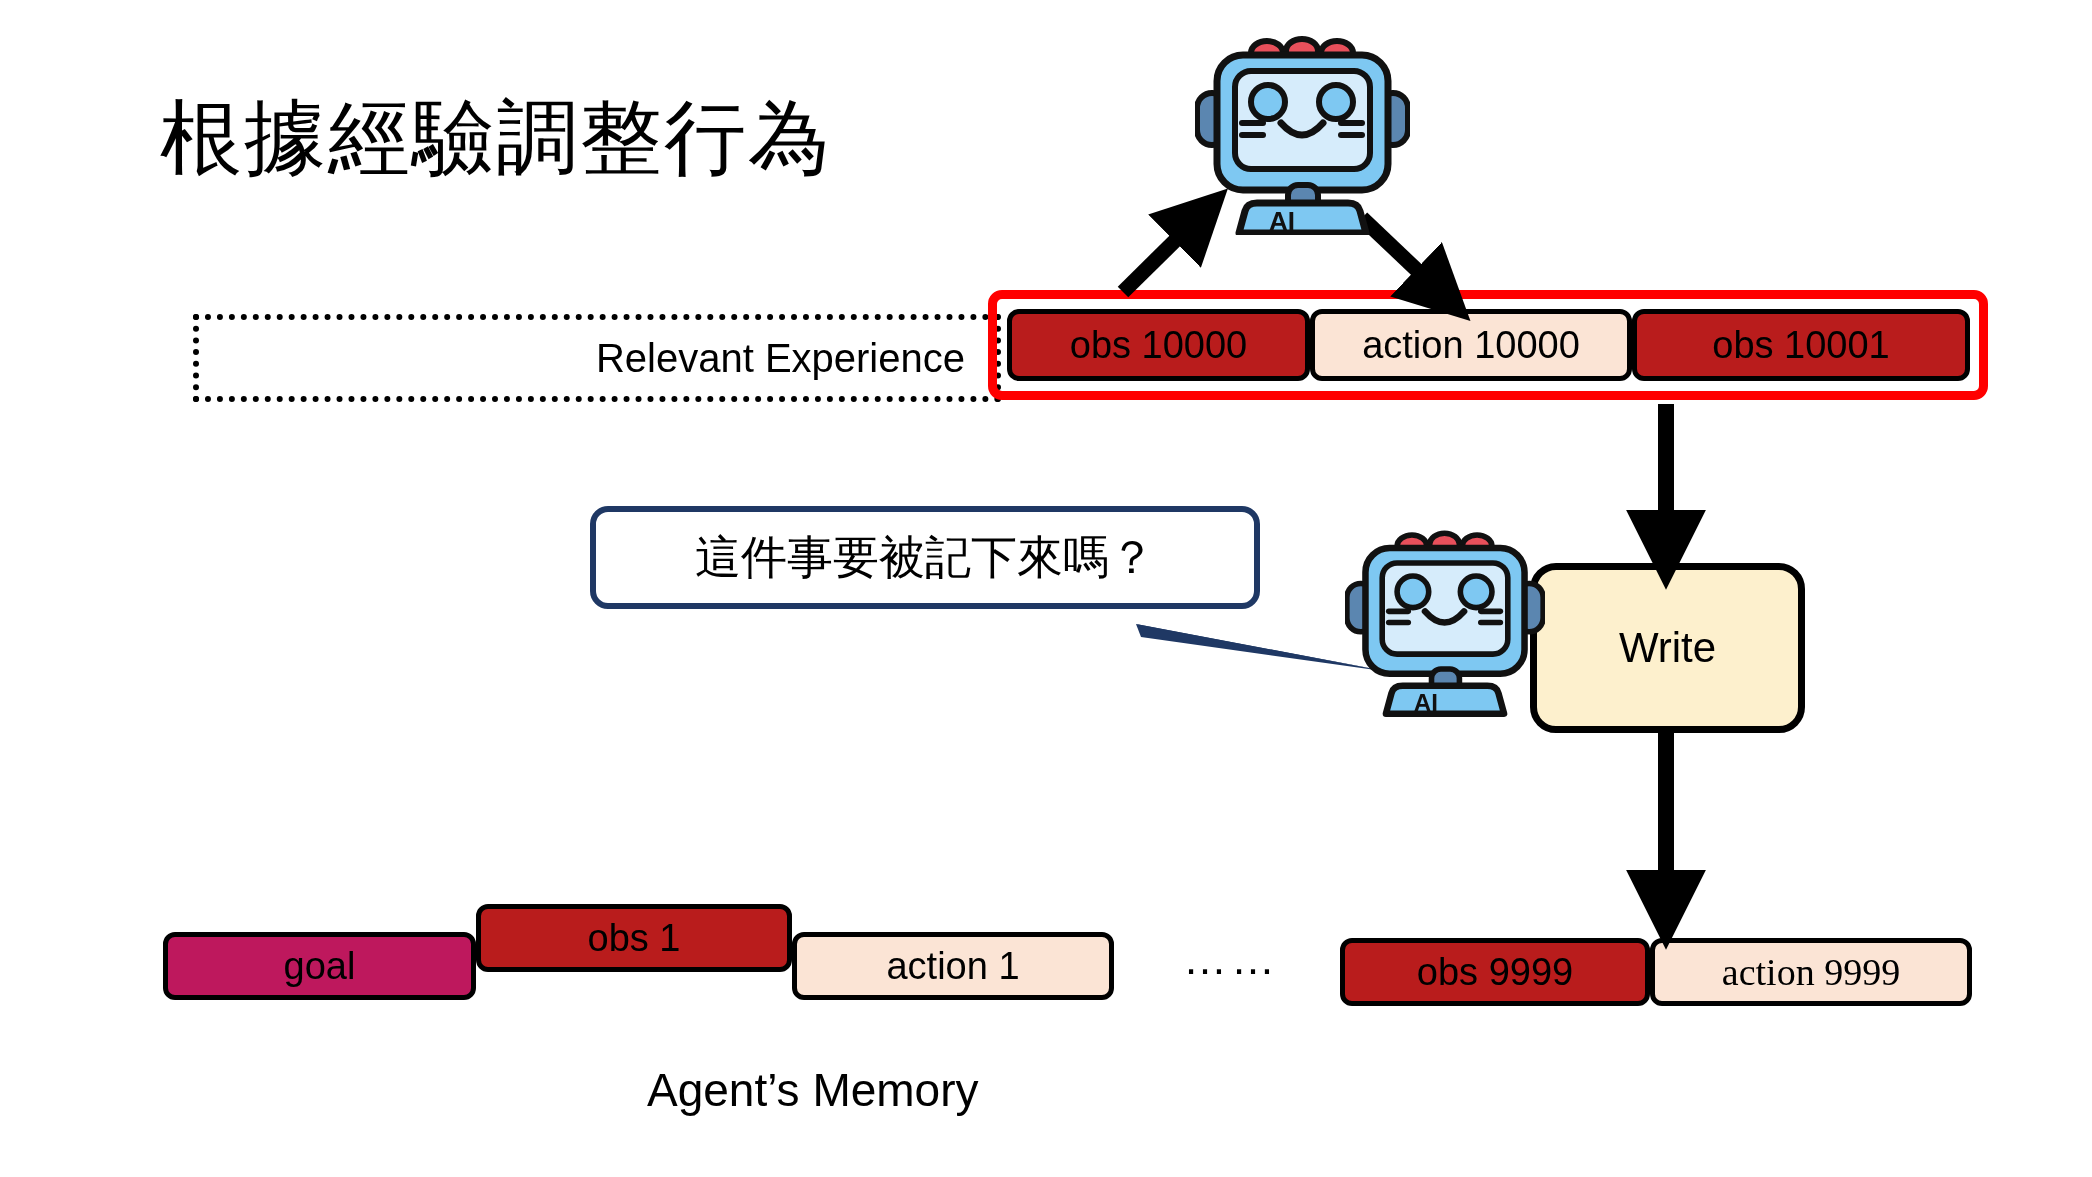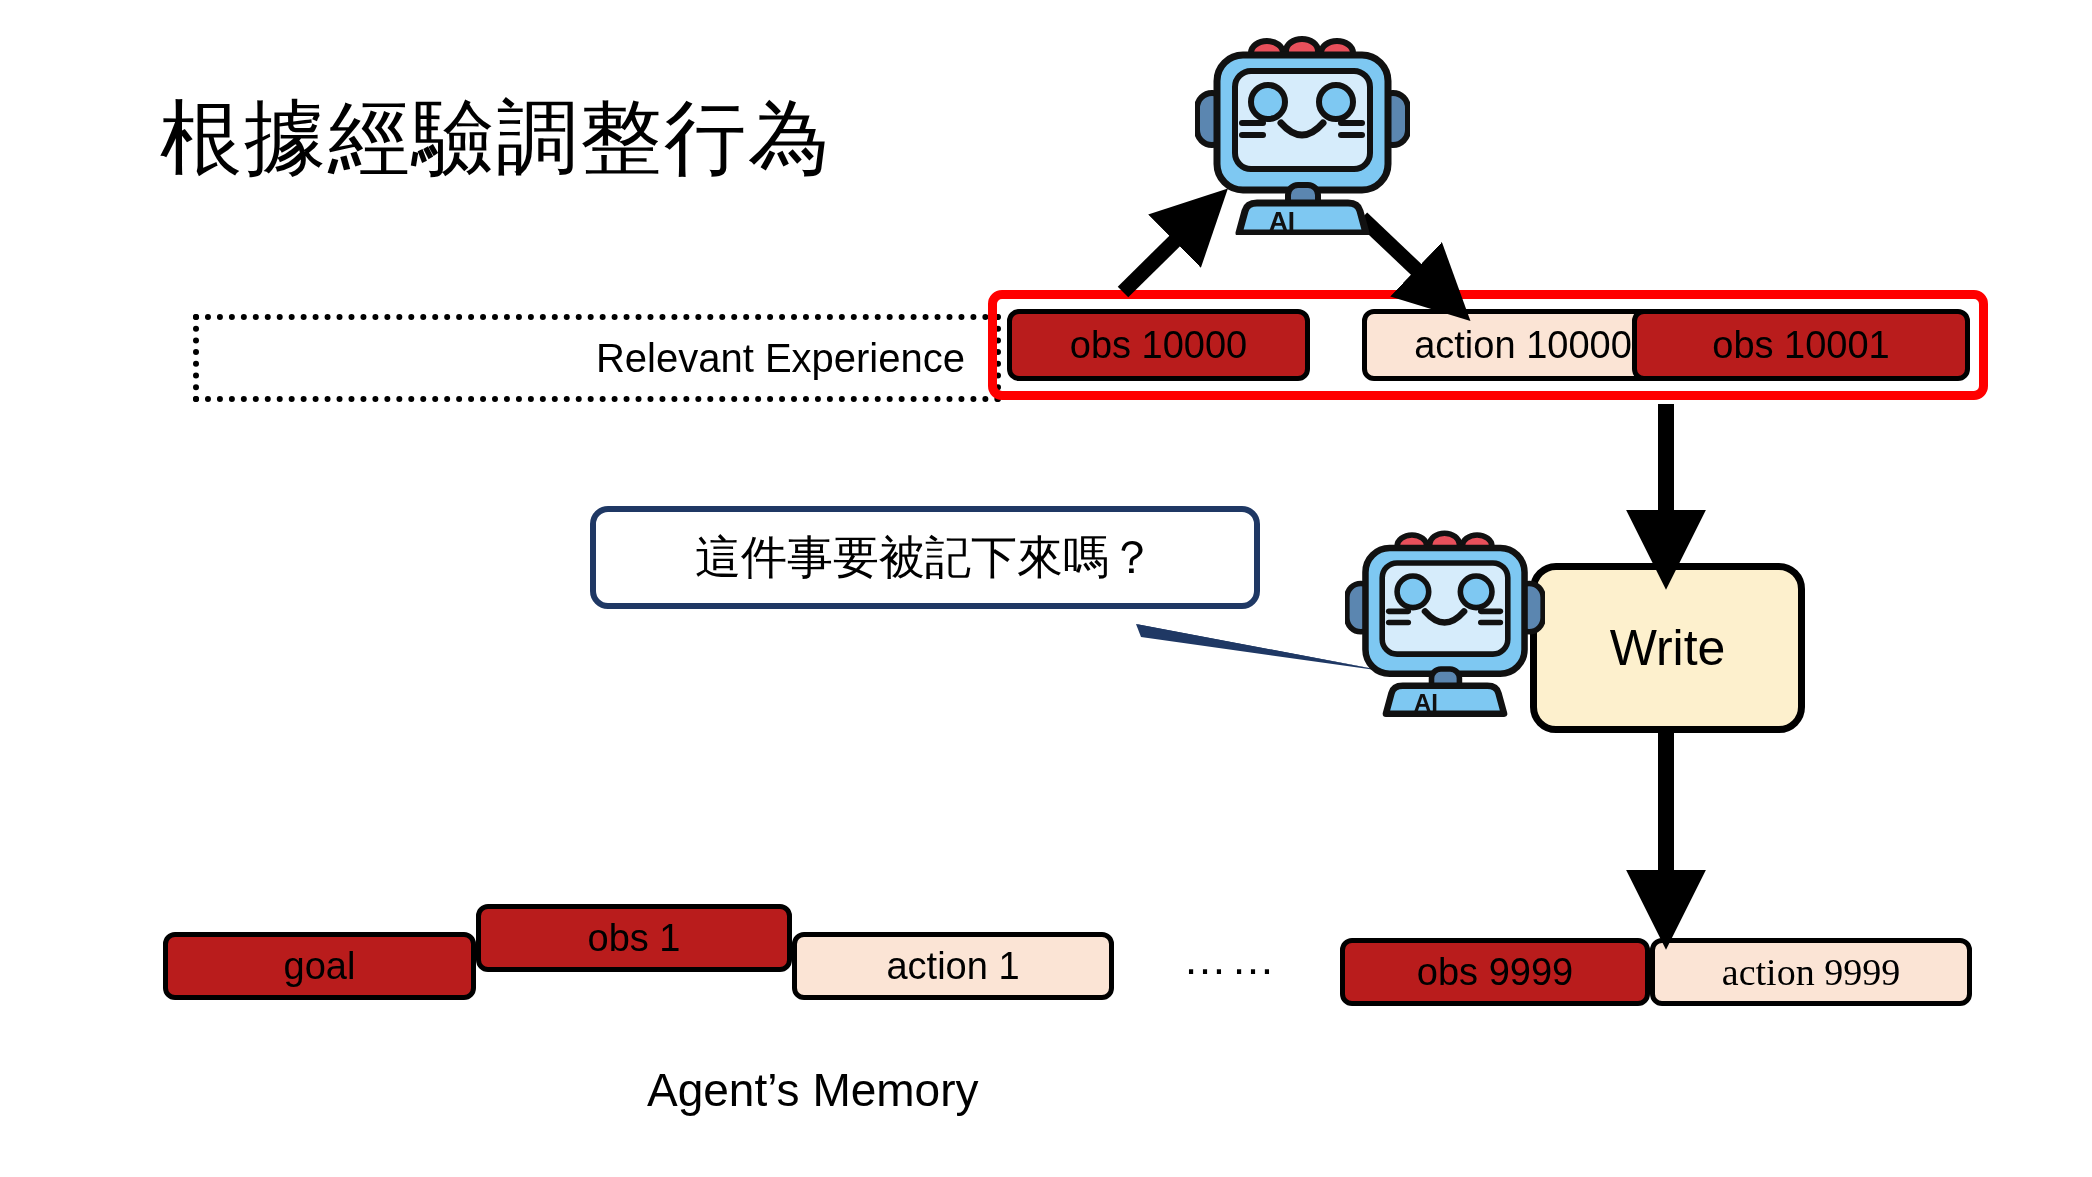--- a/index.html
+++ b/index.html
@@ -37,21 +37,21 @@
     display: flex;
     align-items: center;
     justify-content: center;
     font-size: 38px;
     color: #000000;
     white-space: nowrap;
     background: #ffffff;
   }
   .chip.obs    { background: #b91c1c; }
   .chip.action { background: #fbe4d5; }
-  .chip.goal   { background: #b91c1c; }
+  .chip.goal   { background: #be185d; }
 
   
   .dotted-frame {
     position: absolute;
     box-sizing: border-box;
     border: 6px dotted #000000;
     background: transparent;
     display: flex;
     align-items: center;
     justify-content: center;
@@ -75,21 +75,21 @@
   
   .write-box {
     position: absolute;
     box-sizing: border-box;
     border: 7px solid #000000;
     border-radius: 26px;
     background: #fdf0cd;
     display: flex;
     align-items: center;
     justify-content: center;
-    font-size: 50px;
+    font-size: 42px;
     color: #000000;
   }
 
   
   .bubble {
     position: absolute;
     box-sizing: border-box;
     border: 6px solid #1f3864;
     border-radius: 18px;
     background: #ffffff;
@@ -140,21 +140,21 @@
 
   <div class="dotted-frame" style="left:193px; top:314px; width:808px; height:88px;justify-content:flex-end;">
     <span class="label">Relevant Experience</span>
   </div>
 
   <div class="red-frame" style="left:988px; top:290px; width:1000px; height:110px;"></div>
 
   <div class="chip obs" style="left:1007px; top:309px; width:303px; height:72px;">
     <span>obs 10000</span>
   </div>
-  <div class="chip action" style="left:1362px; top:309px; width:322px; height:72px;">
+  <div class="chip action" style="left:1310px; top:309px; width:322px; height:72px;">
     <span>action 10000</span>
   </div>
   <div class="chip obs" style="left:1632px; top:309px; width:338px; height:72px;">
     <span>obs 10001</span>
   </div>
 
   <div class="bubble" style="left:590px; top:506px; width:670px; height:103px;">
     <span>這件事要被記下來嗎？</span>
   </div>
 

